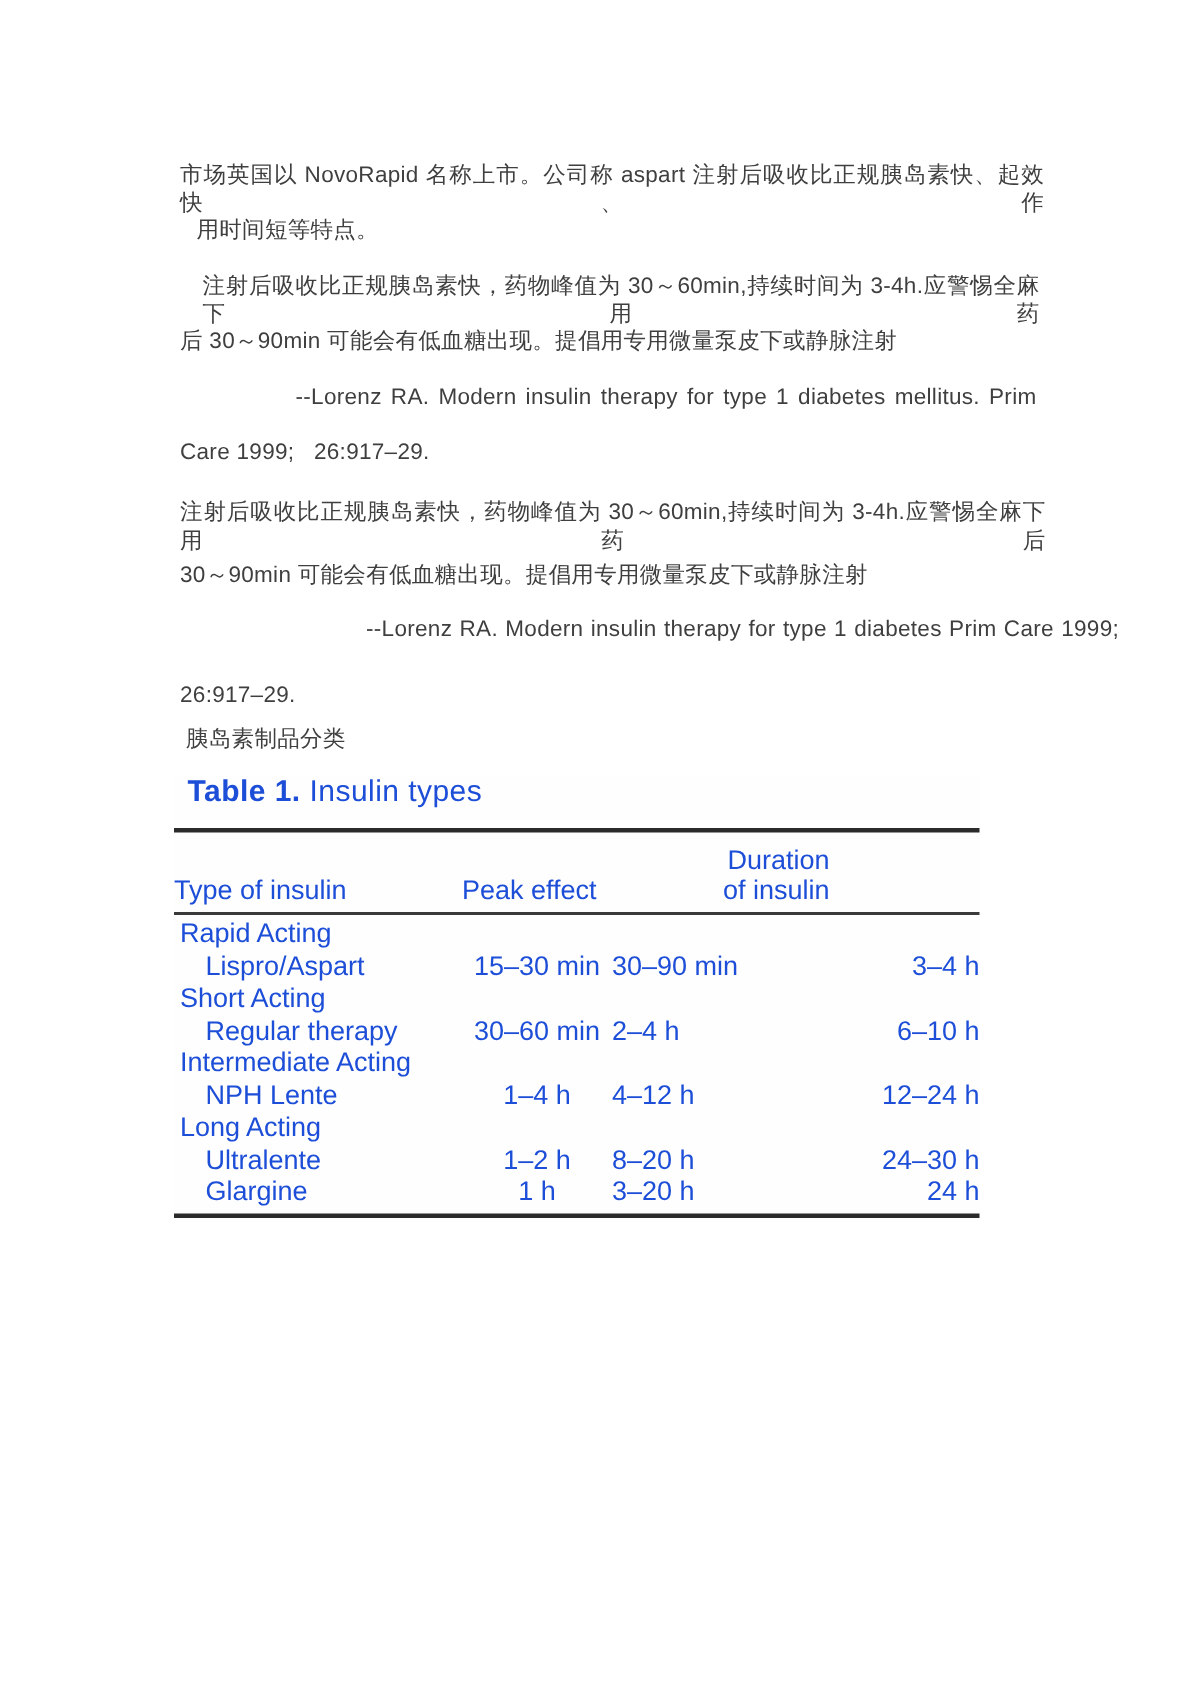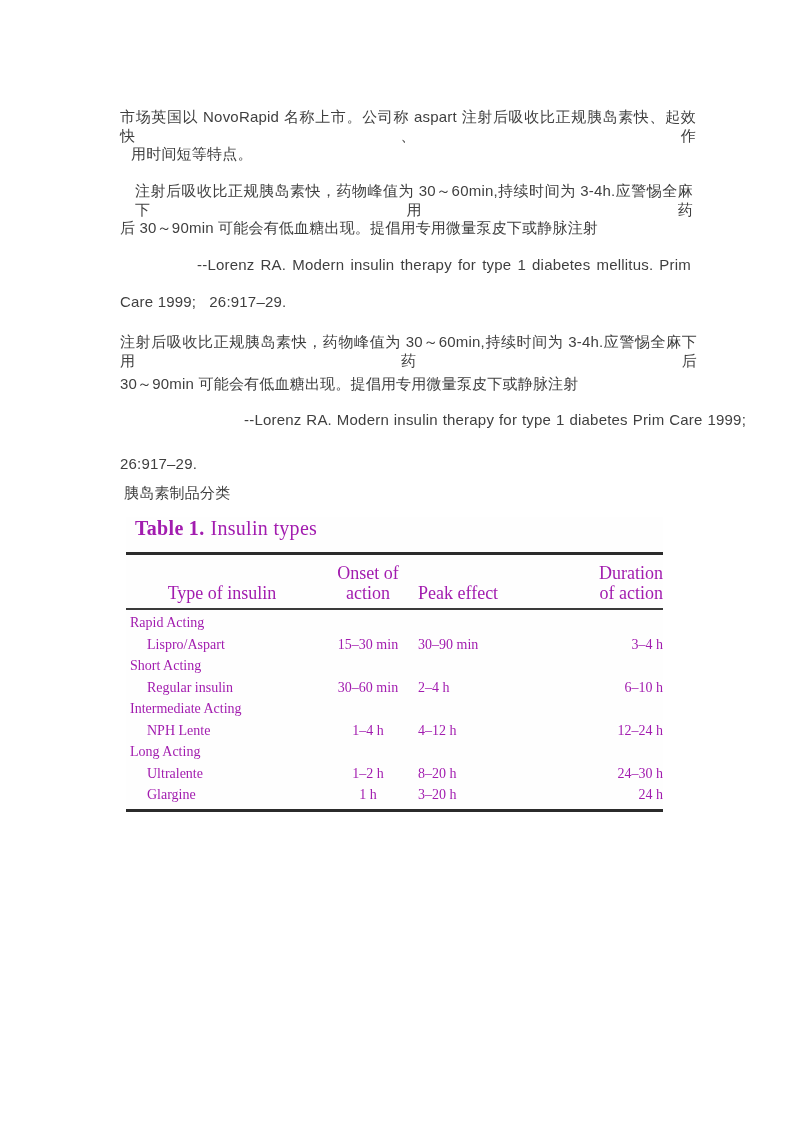--- a/index.html
+++ b/index.html
@@ -21,23 +21,23 @@
   }
   .jline{
     white-space:normal;
     text-align:justify;
     text-align-last:justify;
     letter-spacing:0.2px;
   }
   
   .tablewrap{
     position:absolute;
-    left:126px;top:517px;width:537px;
-    font-family:Liberation Serif, serif;
-    color:#a21caf;
+    left:116px;top:517px;width:537px;
+    font-family:Liberation Sans, sans-serif;
+    color:#1d4ed8;
     background:#fefefe;
   }
   .ttitle{
     font-size:20px;
     height:35px;
     padding-left:9px;
     box-sizing:border-box;
     letter-spacing:0.3px;
   }
   .ttitle .tb{font-weight:bold;margin-right:6px;}
@@ -49,26 +49,26 @@
     align-items:flex-end;
     box-sizing:border-box;
     padding-bottom:5px;
     font-size:18px;
     line-height:20px;
   }
   .tbody{
     border-bottom:3px solid #2b2b2b;
     padding:2px 0 3px 0;
   }
-  .trow{display:flex;font-size:14px;line-height:21.5px;}
+  .trow{display:flex;font-size:18px;line-height:21.5px;}
   .c1{width:192px;box-sizing:border-box;}
   .c2{width:100px;text-align:center;}
   .c3{width:120px;text-align:left;}
   .c4{width:125px;text-align:right;}
-  .thead .c1{text-align:center;}
+  .thead .c1{text-align:left;}
   .trow.cat  .c1{padding-left:4px;}
   .trow.item .c1{padding-left:21px;}
   .hc2l span{display:block;}
 </style>
 </head>
 <body>
 
 <div class="page">
 
   <div class="tline jline" style="top:107px;left:120px;width:576px;">市场英国以 NovoRapid 名称上市。公司称 aspart 注射后吸收比正规胰岛素快、起效快、作</div>
@@ -86,28 +86,24 @@
   <div class="tline jline" style="top:410px;left:196px;width:502px;margin-left:48px;">--Lorenz RA. Modern insulin therapy for type 1 diabetes Prim Care 1999;</div>
   <div class="tline" style="top:454px;left:120px;">26:917–29.</div>
 
   <div class="tline" style="top:483px;left:124px;">胰岛素制品分类</div>
 
   <div class="tablewrap">
     <div class="ttitle"><span class="tb">Table 1.</span><span>Insulin types</span></div>
 
     <div class="thead">
       <div class="c1">Type of insulin</div>
-      <div class="c2 hc2l">
-        <span>Onset of</span>
-        <span>action</span>
-      </div>
       <div class="c3">Peak effect</div>
       <div class="c4 hc2l">
         <span>Duration</span>
-        <span>of action</span>
+        <span>of insulin</span>
       </div>
     </div>
 
     <div class="tbody">
       <div class="trow cat">
         <div class="c1">Rapid Acting</div>
         <div class="c2"></div>
         <div class="c3"></div>
         <div class="c4"></div>
       </div>
@@ -117,21 +113,21 @@
         <div class="c3">30–90 min</div>
         <div class="c4">3–4 h</div>
       </div>
       <div class="trow cat">
         <div class="c1">Short Acting</div>
         <div class="c2"></div>
         <div class="c3"></div>
         <div class="c4"></div>
       </div>
       <div class="trow item">
-        <div class="c1">Regular insulin</div>
+        <div class="c1">Regular therapy</div>
         <div class="c2">30–60 min</div>
         <div class="c3">2–4 h</div>
         <div class="c4">6–10 h</div>
       </div>
       <div class="trow cat">
         <div class="c1">Intermediate Acting</div>
         <div class="c2"></div>
         <div class="c3"></div>
         <div class="c4"></div>
       </div>

